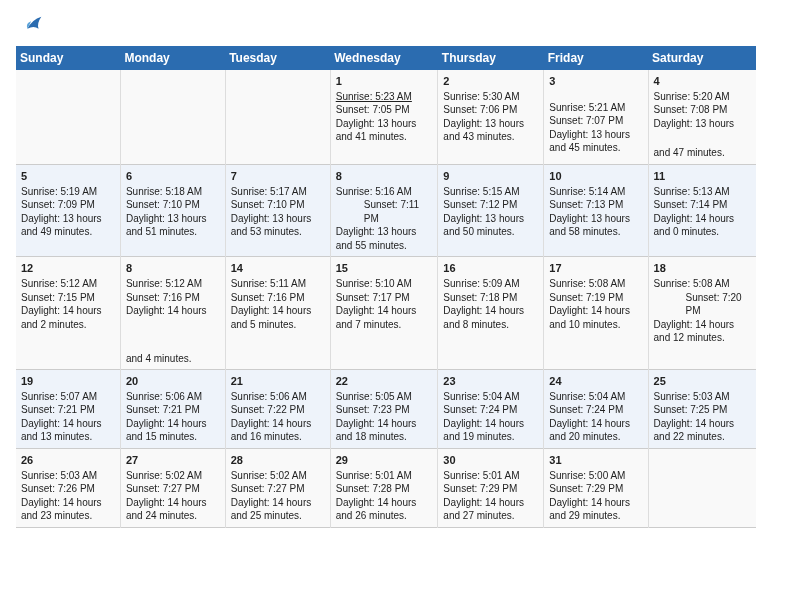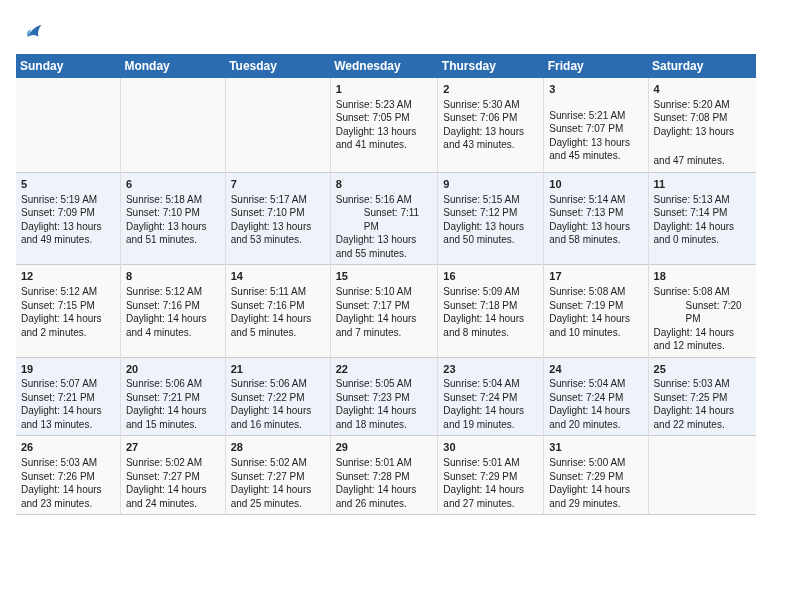--- a/index.html
+++ b/index.html
@@ -5,21 +5,21 @@
     * { margin: 0; padding: 0; box-sizing: border-box; }
     body {
       font-family: Arial, sans-serif;
       background: #fff;
       width: 792px;
       height: 612px;
       overflow: hidden;
     }
     .container {
       width: 772px;
-      padding: 20px 16px;
+      padding: 12px 16px;
     }
     .header {
       display: flex;
       align-items: flex-start;
       justify-content: space-between;
       margin-bottom: 4px;
     }
     .logo {
       display: flex;
       align-items: center;
@@ -127,21 +127,21 @@
           <th>Saturday</th>
         </tr>
     </thead>
     <tbody id="calendar-body">
     <tr>
           <td class="empty"></td>
           <td class="empty"></td>
           <td class="empty"></td>
           <td>
             <span class="day-num">1</span>
-            <span style="display: block;">Sunrise: 5:23 AM</span>
+            <span style="display: block; text-decoration: underline;">Sunrise: 5:23 AM</span>
             <span style="display: block;">Sunset: 7:05 PM</span>
             <span style="display: block;">Daylight: 13 hours</span>
             <span style="display: block;">and 41 minutes.</span>
           </td>
           <td>
             <span class="day-num">2</span>
             <span style="display: block;">Sunrise: 5:30 AM</span>
             <span style="display: block;">Sunset: 7:06 PM</span>
             <span style="display: block;">Daylight: 13 hours</span>
             <span style="display: block;">and 43 minutes.</span>
@@ -218,21 +218,21 @@
             <span style="display: block;">Sunrise: 5:12 AM</span>
             <span style="display: block;">Sunset: 7:15 PM</span>
             <span style="display: block;">Daylight: 14 hours</span>
             <span style="display: block;">and 2 minutes.</span>
           </td>
           <td>
             <span class="day-num">8</span>
             <span style="display: block;">Sunrise: 5:12 AM</span>
             <span style="display: block;">Sunset: 7:16 PM</span>
             <span style="display: block;">Daylight: 14 hours</span>
-            <span style="display: block;">and 4 minutes.</span>
+            <span style="display: block; margin-top: 34px;">and 4 minutes.</span>
           </td>
           <td>
             <span class="day-num">14</span>
             <span style="display: block;">Sunrise: 5:11 AM</span>
             <span style="display: block;">Sunset: 7:16 PM</span>
             <span style="display: block;">Daylight: 14 hours</span>
             <span style="display: block;">and 5 minutes.</span>
           </td>
           <td>
             <span class="day-num">15</span>

